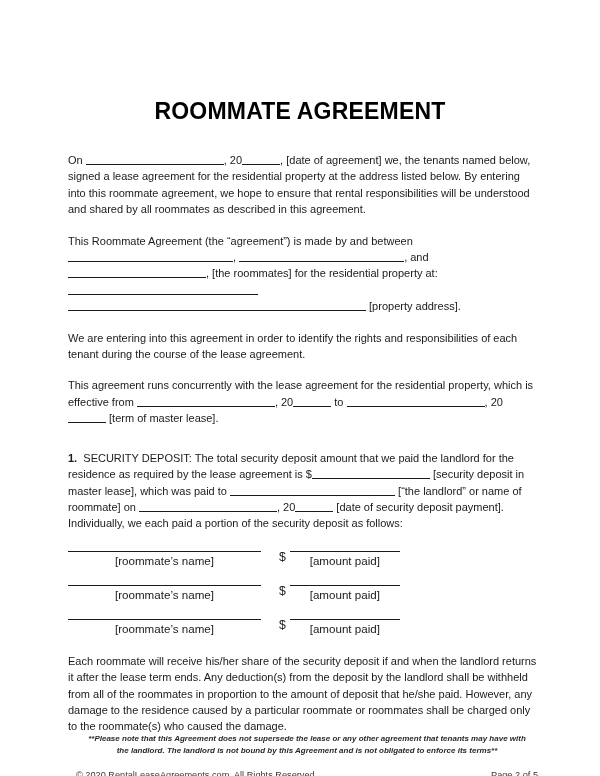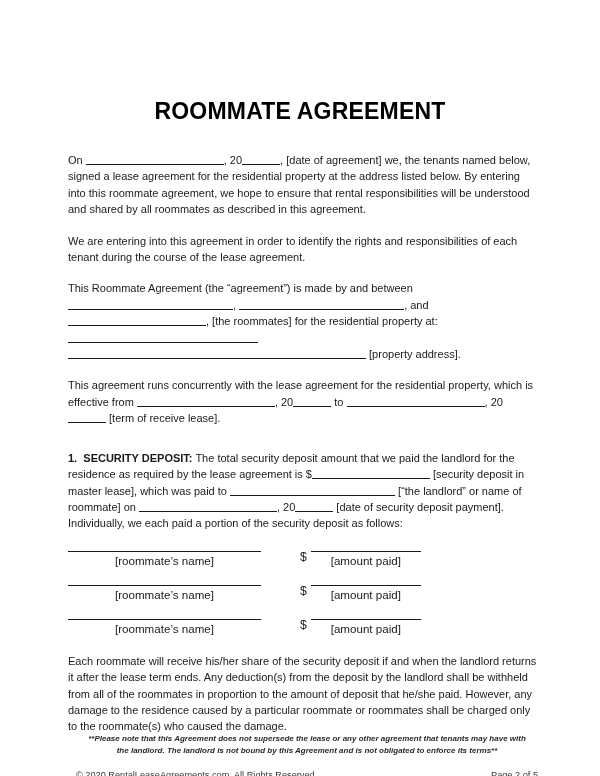--- a/index.html
+++ b/index.html
@@ -41,21 +41,21 @@
     font-size: 11px;
     line-height: 16.4px;
     margin: 0 0 15px 0;
     text-align: left;
     color: #1a1a1a;
   }
   .sec-num {
     font-weight: bold;
   }
   .sec-head {
-    font-weight: bold;
+    font-weight: normal;
   }
   
   .bl {
     display: inline-block;
     border-bottom: 1px solid #1a1a1a;
     vertical-align: baseline;
     height: 11px;
     margin-bottom: -1px;
   }
   .bl-xs { width: 38px; }
@@ -68,21 +68,20 @@
   
   .deposit-rows {
     margin: 19px 0 0 0;
     padding: 0;
     width: 100%;
   }
   .drow {
     display: flex;
     align-items: flex-end;
     margin-bottom: 17px;
-    gap: 21px;
   }
   .drow .name-cell {
     width: 193px;
     margin-right: 0;
   }
   .drow .amt-cell {
     display: flex;
     align-items: flex-start;
     margin-left: 18px;
   }
@@ -138,25 +137,25 @@
 <body>
 
 <div class="page">
 
   <h1 class="doc-title">ROOMMATE AGREEMENT</h1>
 
   <div class="body-wrap">
 
     <p class="para"><span>On </span><span class="bl bl-xl"></span><span>, 20</span><span class="bl bl-xs"></span><span>, [date of agreement] we, the tenants named below, signed a lease agreement for the residential property at the address listed below. By entering into this roommate agreement, we hope to ensure that rental responsibilities will be understood and shared by all roommates as described in this agreement.</span></p>
 
+    <p class="para"><span>This Roommate Agreement (the “agreement”) is made by and between </span><span class="bl bl-xxl"></span><span>, </span><span class="bl bl-xxl"></span><span>, and </span><span class="bl bl-xl"></span><span>, [the roommates] for the residential property at: </span><span class="bl bl-addr1"></span><span class="bl bl-addr2"></span><span> [property address].</span></p>
+
     <p class="para">We are entering into this agreement in order to identify the rights and responsibilities of each tenant during the course of the lease agreement.</p>
 
-    <p class="para"><span>This Roommate Agreement (the “agreement”) is made by and between </span><span class="bl bl-xxl"></span><span>, </span><span class="bl bl-xxl"></span><span>, and </span><span class="bl bl-xl"></span><span>, [the roommates] for the residential property at: </span><span class="bl bl-addr1"></span><span class="bl bl-addr2"></span><span> [property address].</span></p>
-
-    <p class="para"><span>This agreement runs concurrently with the lease agreement for the residential property, which is effective from </span><span class="bl bl-xl"></span><span>, 20</span><span class="bl bl-xs"></span><span> to </span><span class="bl bl-xl"></span><span>, 20</span><span class="bl bl-xs"></span><span> [term of receive lease].</span></p>
+    <p class="para"><span>This agreement runs concurrently with the lease agreement for the residential property, which is effective from </span><span class="bl bl-xl"></span><span>, 20</span><span class="bl bl-xs"></span><span> to </span><span class="bl bl-xl"></span><span>, 20</span><span class="bl bl-xs"></span><span> [term of master lease].</span></p>
 
     <p class="para" style="margin-top:23px;"><span class="sec-num">1.</span>&nbsp; <span class="sec-head">SECURITY DEPOSIT:</span><span> The total security deposit amount that we paid the landlord for the residence as required by the lease agreement is $</span><span class="bl bl-l"></span><span> [security deposit in master lease], which was paid to </span><span class="bl bl-xxl"></span><span> [“the landlord” or name of roommate] on </span><span class="bl bl-xl"></span><span>, 20</span><span class="bl bl-xs"></span><span> [date of security deposit payment]. Individually, we each paid a portion of the security deposit as follows:</span></p>
 
     <div class="deposit-rows">
 
       <div class="drow">
         <div class="name-cell">
           <div class="line-box"></div>
           <span class="cap">[roommate’s name]</span>
         </div>

